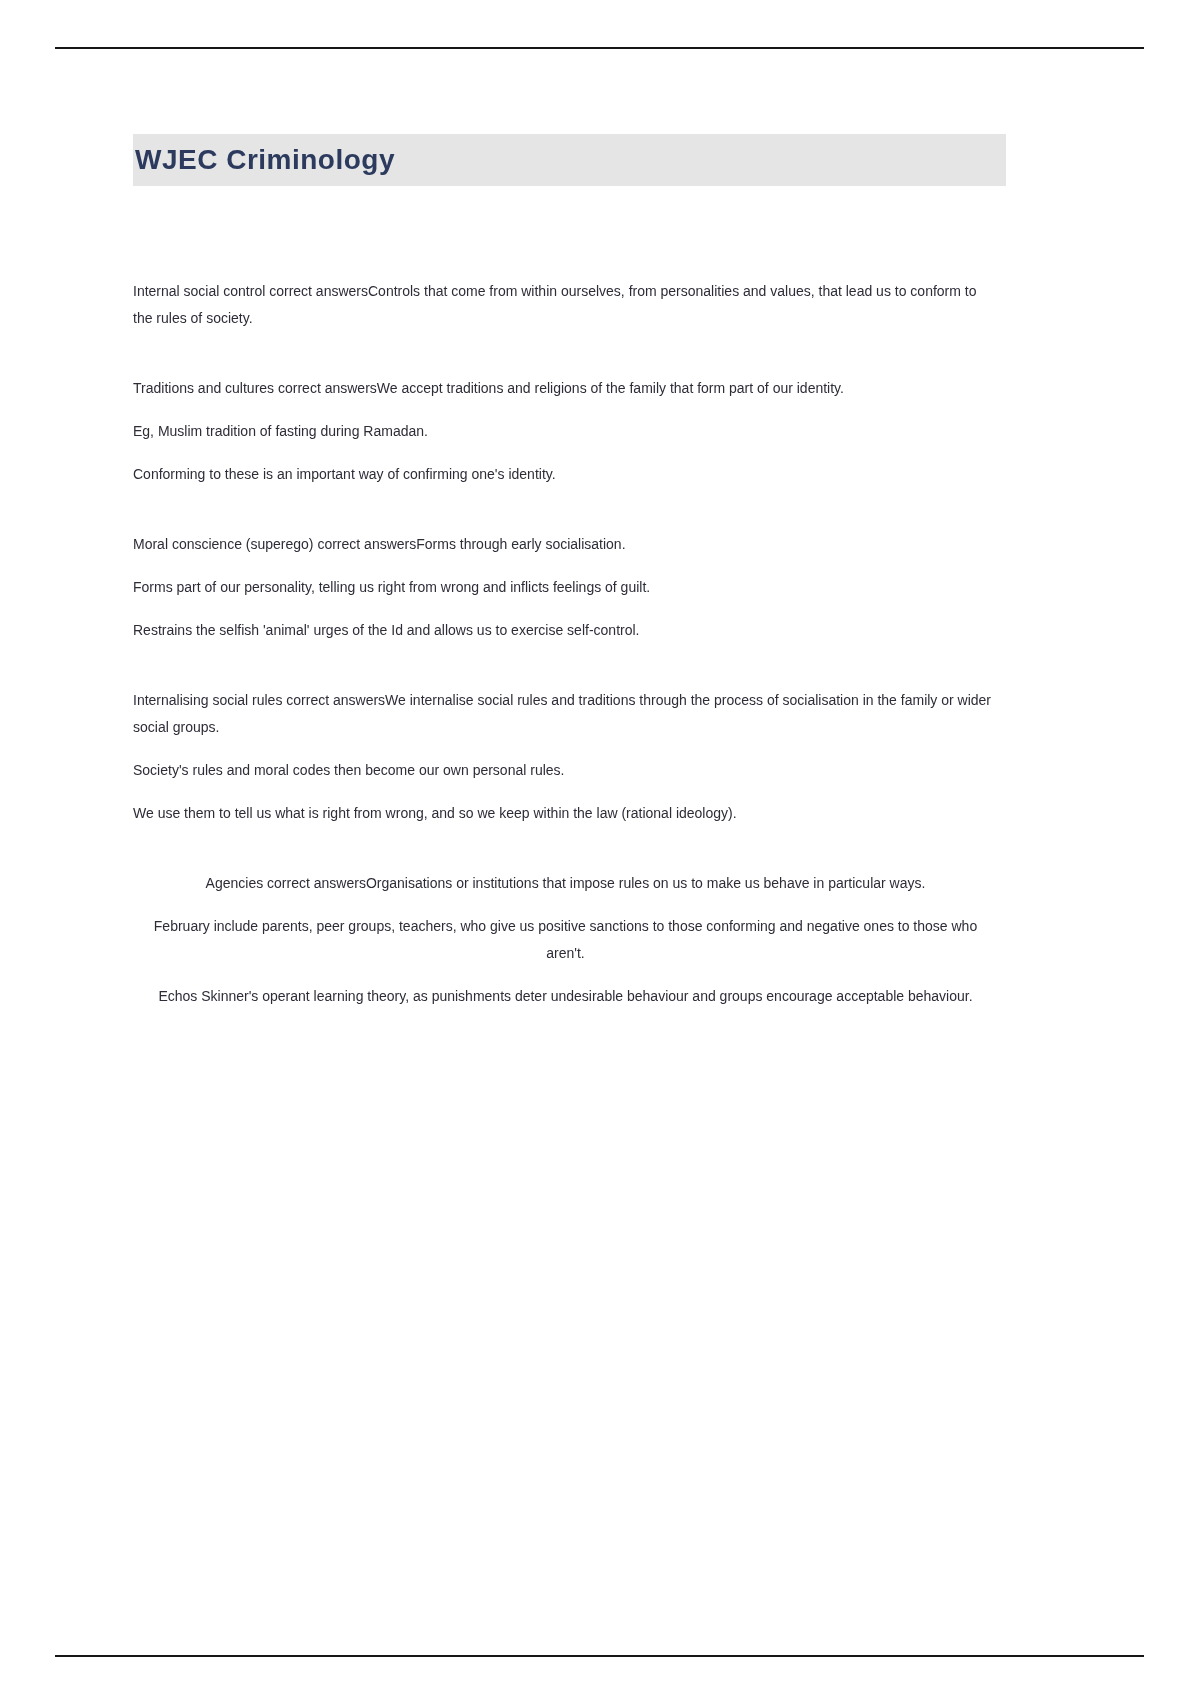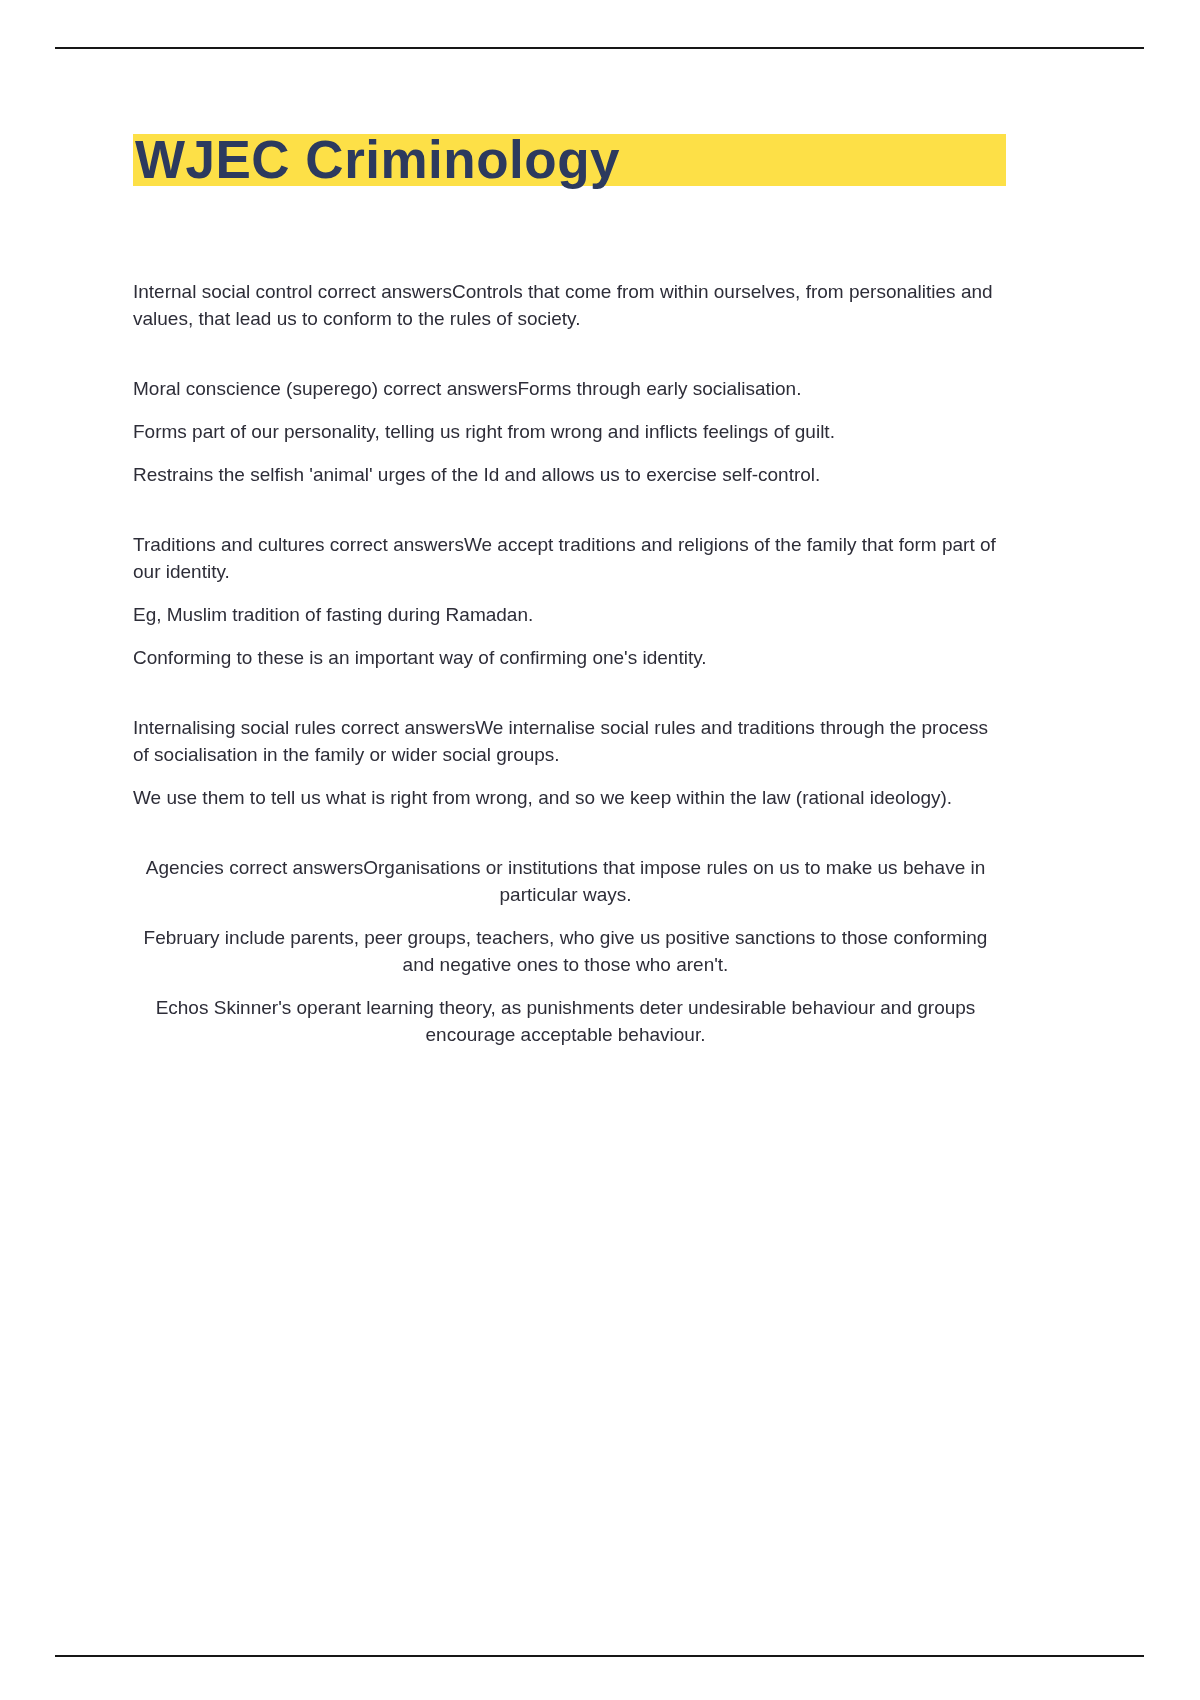--- a/index.html
+++ b/index.html
@@ -32,33 +32,33 @@
 
   .content-area {
     position: absolute;
     left: 133px;
     top: 134px;
     width: 873px;
   }
 
   .title {
     margin: 0;
-    background: #fde047;
+    background: #e5e5e5;
     color: #2c3a5e;
-    font-size: 53px;
+    font-size: 28px;
     font-weight: bold;
     line-height: 52px;
     padding: 0 0 0 2px;
     letter-spacing: 0.5px;
   }
 
   .body-text {
     margin-top: 92px;
     color: #2d2d38;
-    font-size: 19px;
+    font-size: 14px;
     line-height: 27px;
   }
 
   .group {
     margin-bottom: 43px;
   }
   .group:last-child {
     margin-bottom: 0;
     text-align: center;
   }
@@ -81,33 +81,34 @@
 
     <h1 class="title">WJEC Criminology</h1>
 
     <div class="body-text">
 
       <section class="group">
         <p>Internal social control correct answersControls that come from within ourselves, from personalities and values, that lead us to conform to the rules of society.</p>
       </section>
 
       <section class="group">
+        <p>Traditions and cultures correct answersWe accept traditions and religions of the family that form part of our identity.</p>
+        <p>Eg, Muslim tradition of fasting during Ramadan.</p>
+        <p>Conforming to these is an important way of confirming one's identity.</p>
+      </section>
+
+      <section class="group">
         <p>Moral conscience (superego) correct answersForms through early socialisation.</p>
         <p>Forms part of our personality, telling us right from wrong and inflicts feelings of guilt.</p>
         <p>Restrains the selfish 'animal' urges of the Id and allows us to exercise self-control.</p>
       </section>
 
       <section class="group">
-        <p>Traditions and cultures correct answersWe accept traditions and religions of the family that form part of our identity.</p>
-        <p>Eg, Muslim tradition of fasting during Ramadan.</p>
-        <p>Conforming to these is an important way of confirming one's identity.</p>
-      </section>
-
-      <section class="group">
         <p>Internalising social rules correct answersWe internalise social rules and traditions through the process of socialisation in the family or wider social groups.</p>
+        <p>Society's rules and moral codes then become our own personal rules.</p>
         <p>We use them to tell us what is right from wrong, and so we keep within the law (rational ideology).</p>
       </section>
 
 
       <section class="group">
         <p>Agencies correct answersOrganisations or institutions that impose rules on us to make us behave in particular ways.</p>
         <p>February include parents, peer groups, teachers, who give us positive sanctions to those conforming and negative ones to those who aren't.</p>
         <p>Echos Skinner's operant learning theory, as punishments deter undesirable behaviour and groups encourage acceptable behaviour.</p>
       </section>
 

